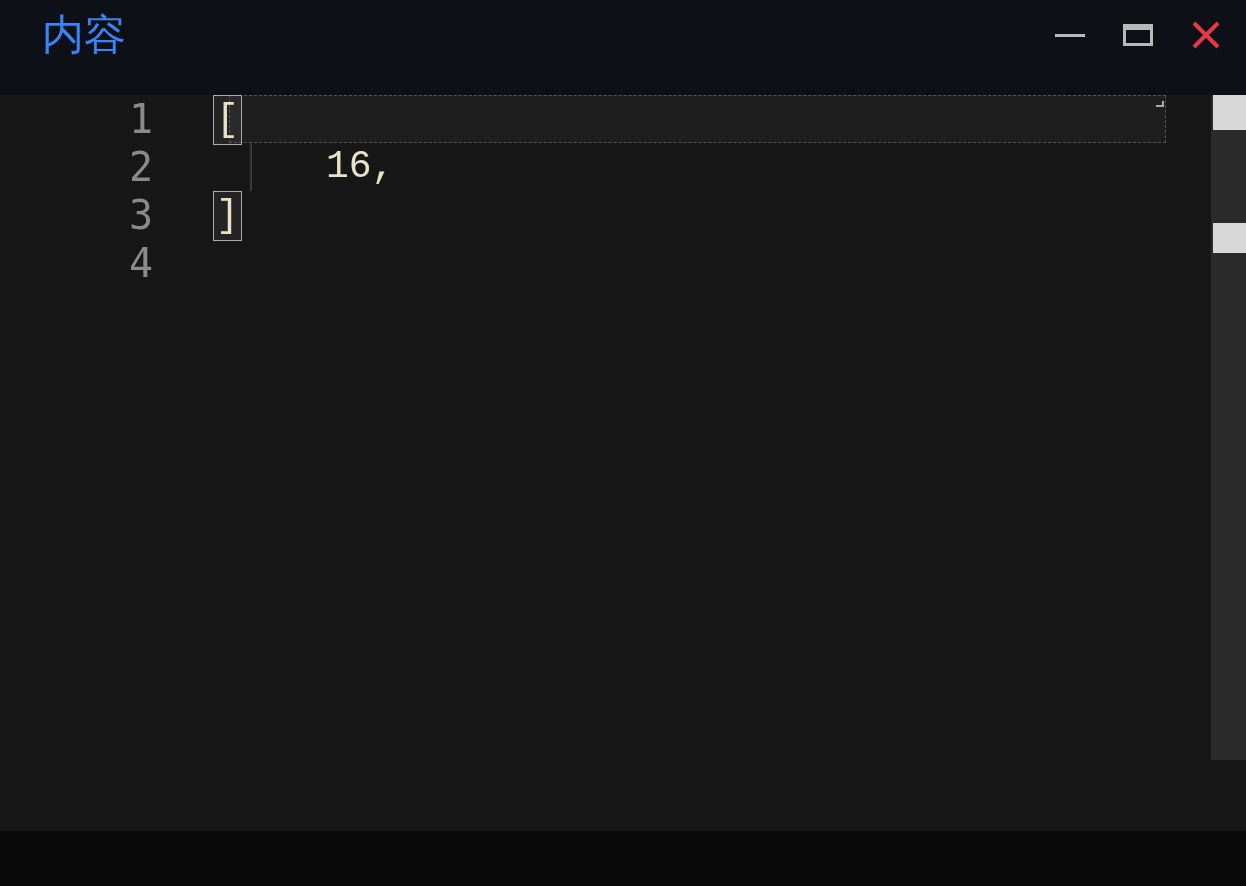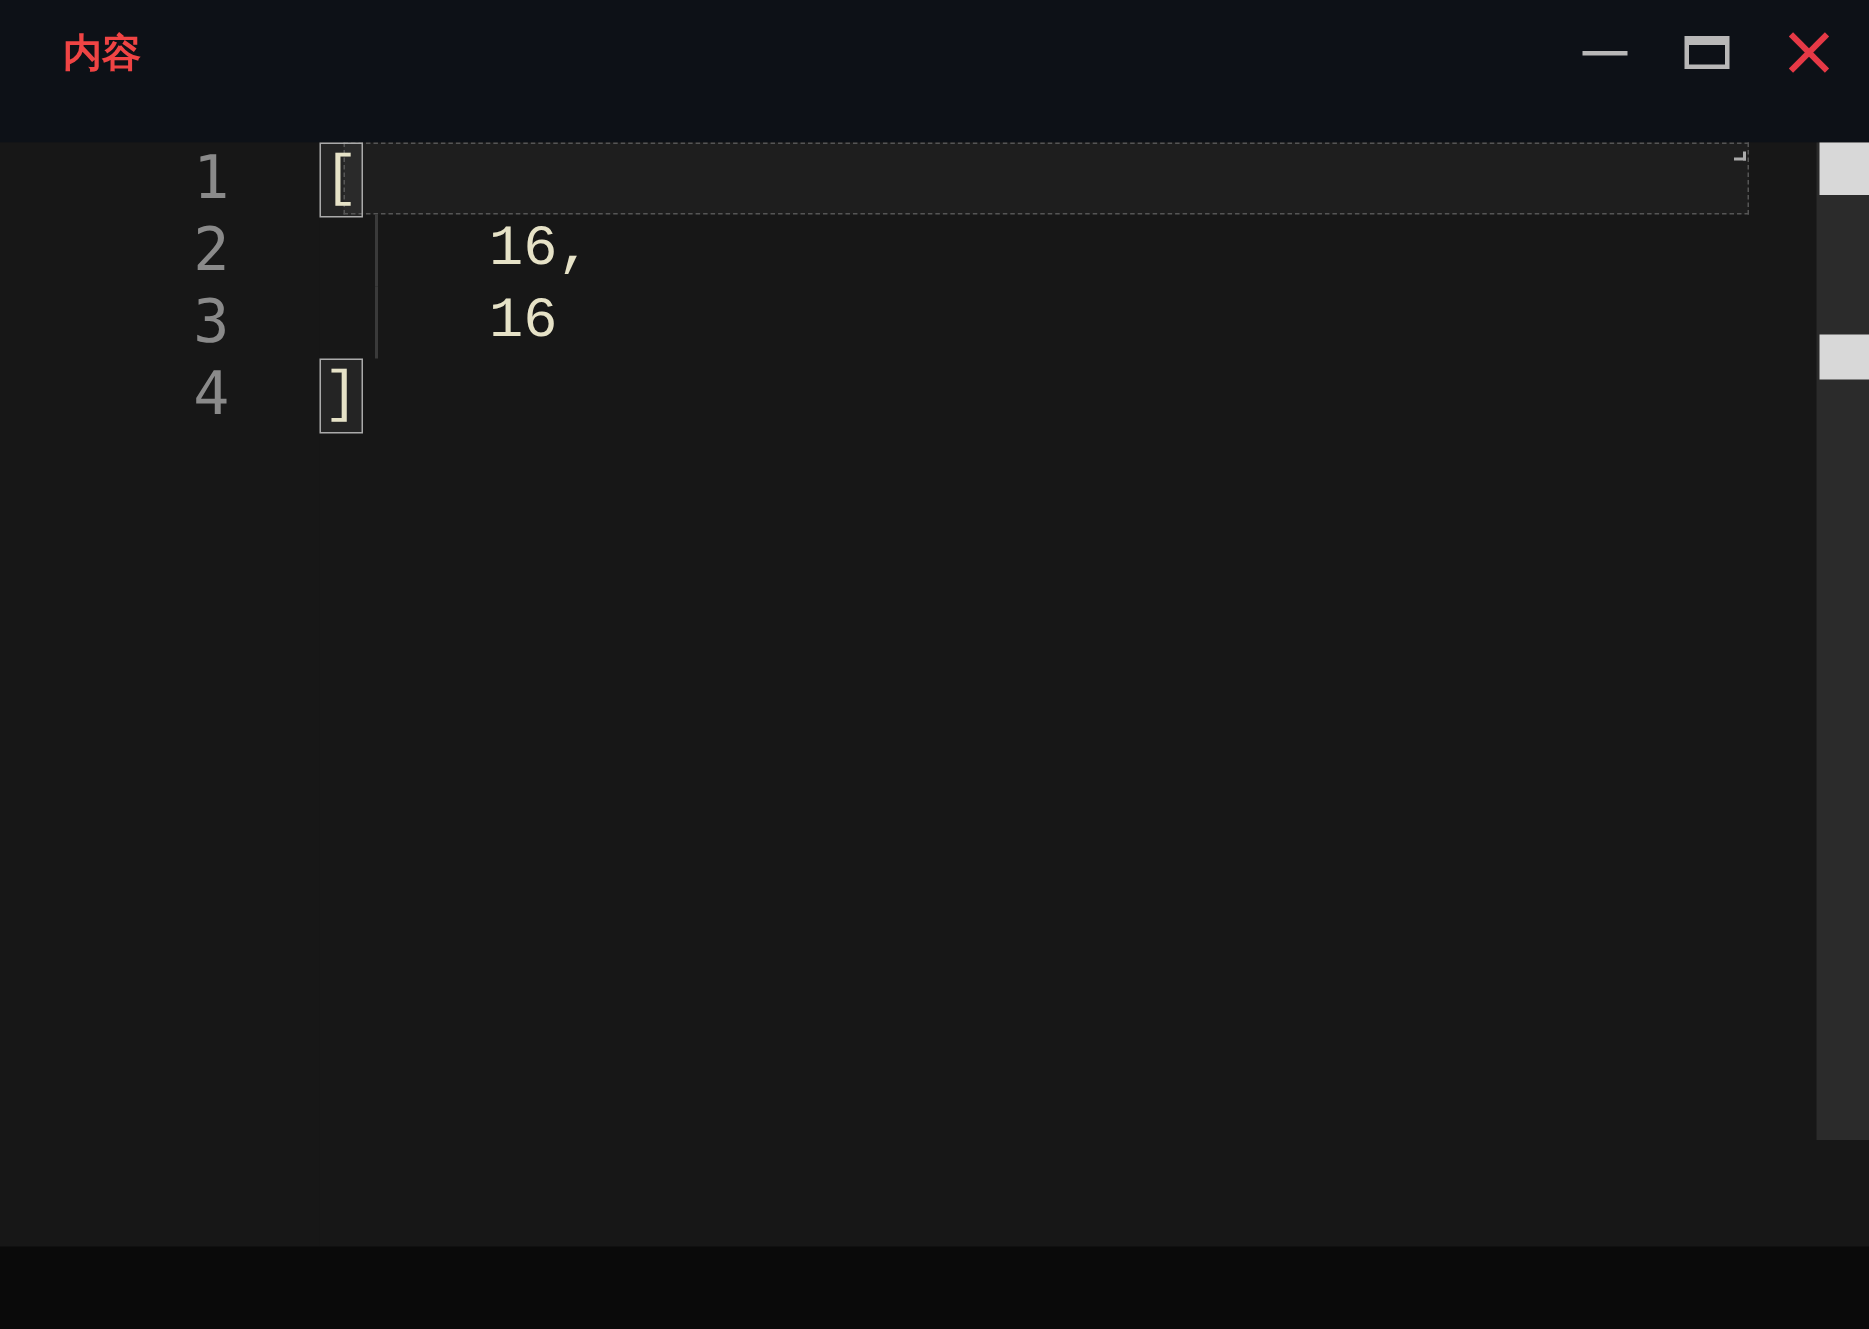--- a/index.html
+++ b/index.html
@@ -17,23 +17,23 @@
     }
     .titlebar {
       height: 70px;
       display: flex;
       align-items: center;
       justify-content: space-between;
       padding: 0 20px 0 42px;
       background: #0d1117;
     }
     .title {
-      color: #ef4444;
-      font-size: 26px;
-      font-weight: 700;
+      color: #3b82f6;
+      font-size: 42px;
+      font-weight: 400;
     }
     .window-controls {
       display: flex;
       align-items: center;
       gap: 28px;
     }
     .win-btn {
       width: 40px;
       height: 40px;
       display: flex;
@@ -217,24 +217,20 @@
   <div class="code-content">
     <div class="current-line-highlight"></div>
     <div class="cursor-mark"></div>
     <div class="code-line">
       <span class="bracket-box">[</span>
     </div>
     <div class="code-line indent">
       <div class="indent-guide"></div>
       <span>16,</span>
     </div>
-    <div class="code-line indent">
-      <div class="indent-guide"></div>
-      <span>16</span>
-    </div>
     <div class="code-line">
       <span class="bracket-box">]</span>
     </div>
   </div>
 </div>
 
 <div class="vscroll">
   <div class="vscroll-thumb1"></div>
   <div class="vscroll-thumb2"></div>
 </div>

